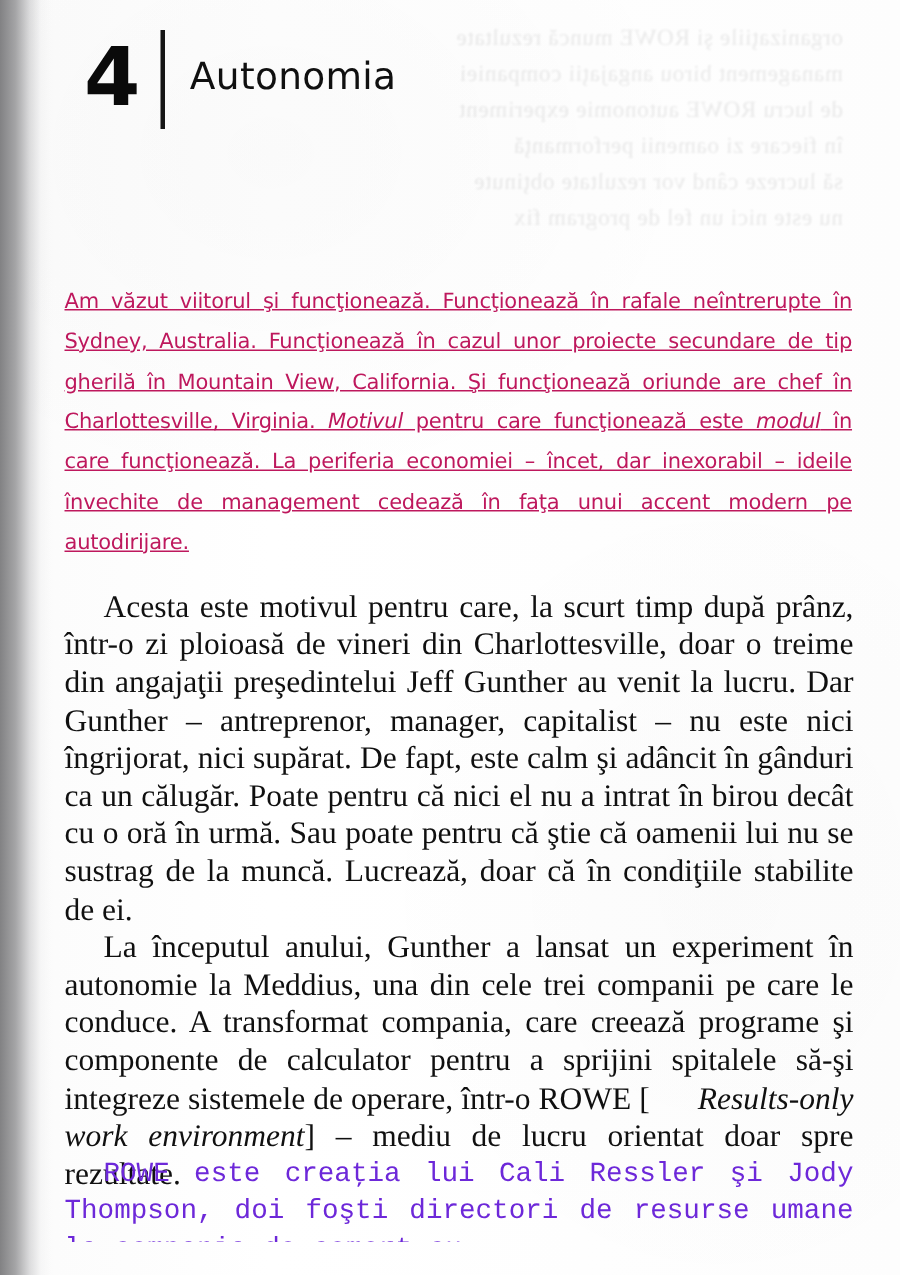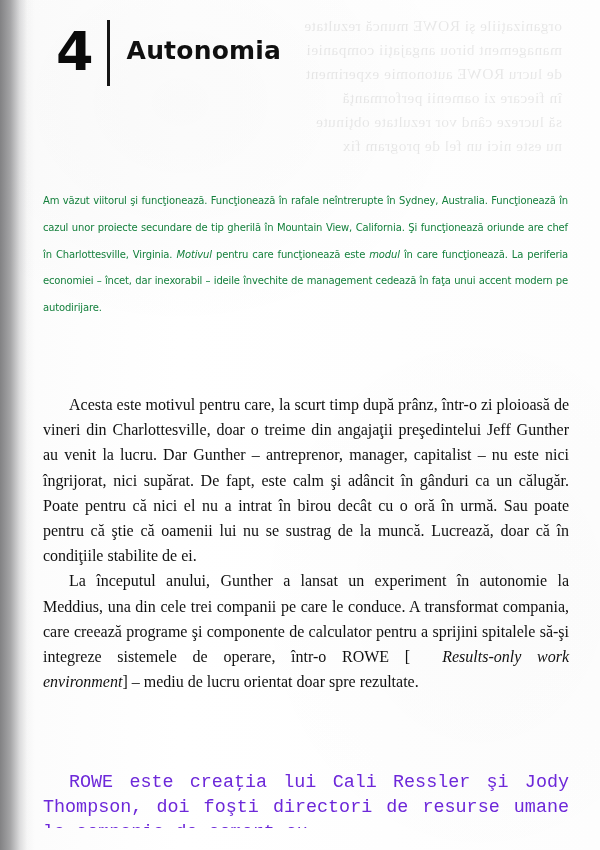--- a/index.html
+++ b/index.html
@@ -82,50 +82,51 @@
   }
   .chapter-rule {
     width: 3px;
     height: 66px;
     background: #151515;
     margin-left: 14px;
     margin-right: 17px;
   }
   .chapter-title {
     font-family: "DejaVu Sans", sans-serif;
-    font-weight: 700;
+    font-weight: 400;
     font-size: 25px;
     color: #101010;
     letter-spacing: 0.2px;
     padding-bottom: 6px;
   }
 
   
   .intro {
     position: absolute;
     left: 43px;
     top: 188px;
     width: 525px;
     font-family: "DejaVu Sans", sans-serif;
-    font-size: 10px;
+    font-size: 14px;
     line-height: 26.8px;
     text-align: justify;
-    color: #15803d;
+    color: #be185d;
     letter-spacing: -0.15px;
+    text-decoration: underline;
   }
   .intro em { font-style: italic; }
 
   
   .body-text {
     position: absolute;
     left: 43px;
     top: 392px;
     width: 526px;
     font-family: "Liberation Serif", serif;
-    font-size: 16px;
+    font-size: 21px;
     line-height: 25.2px;
     text-align: justify;
     color: #101010;
   }
   .body-text p {
     margin: 0;
     text-indent: 26px;
   }
   .body-text p em { font-style: italic; margin-left: 32px; }
 

